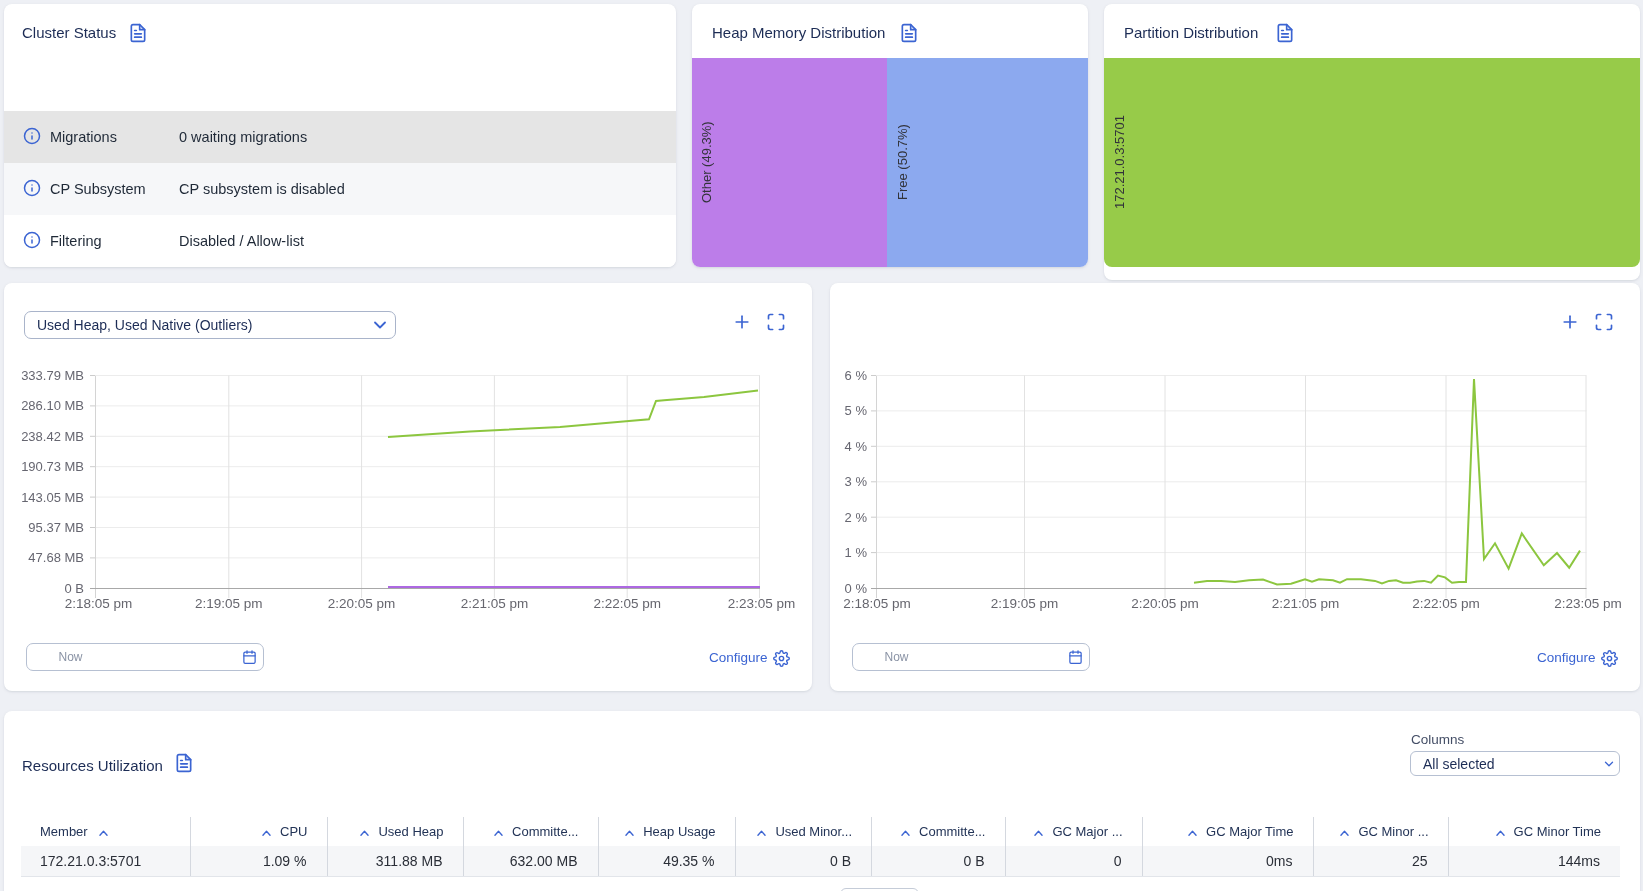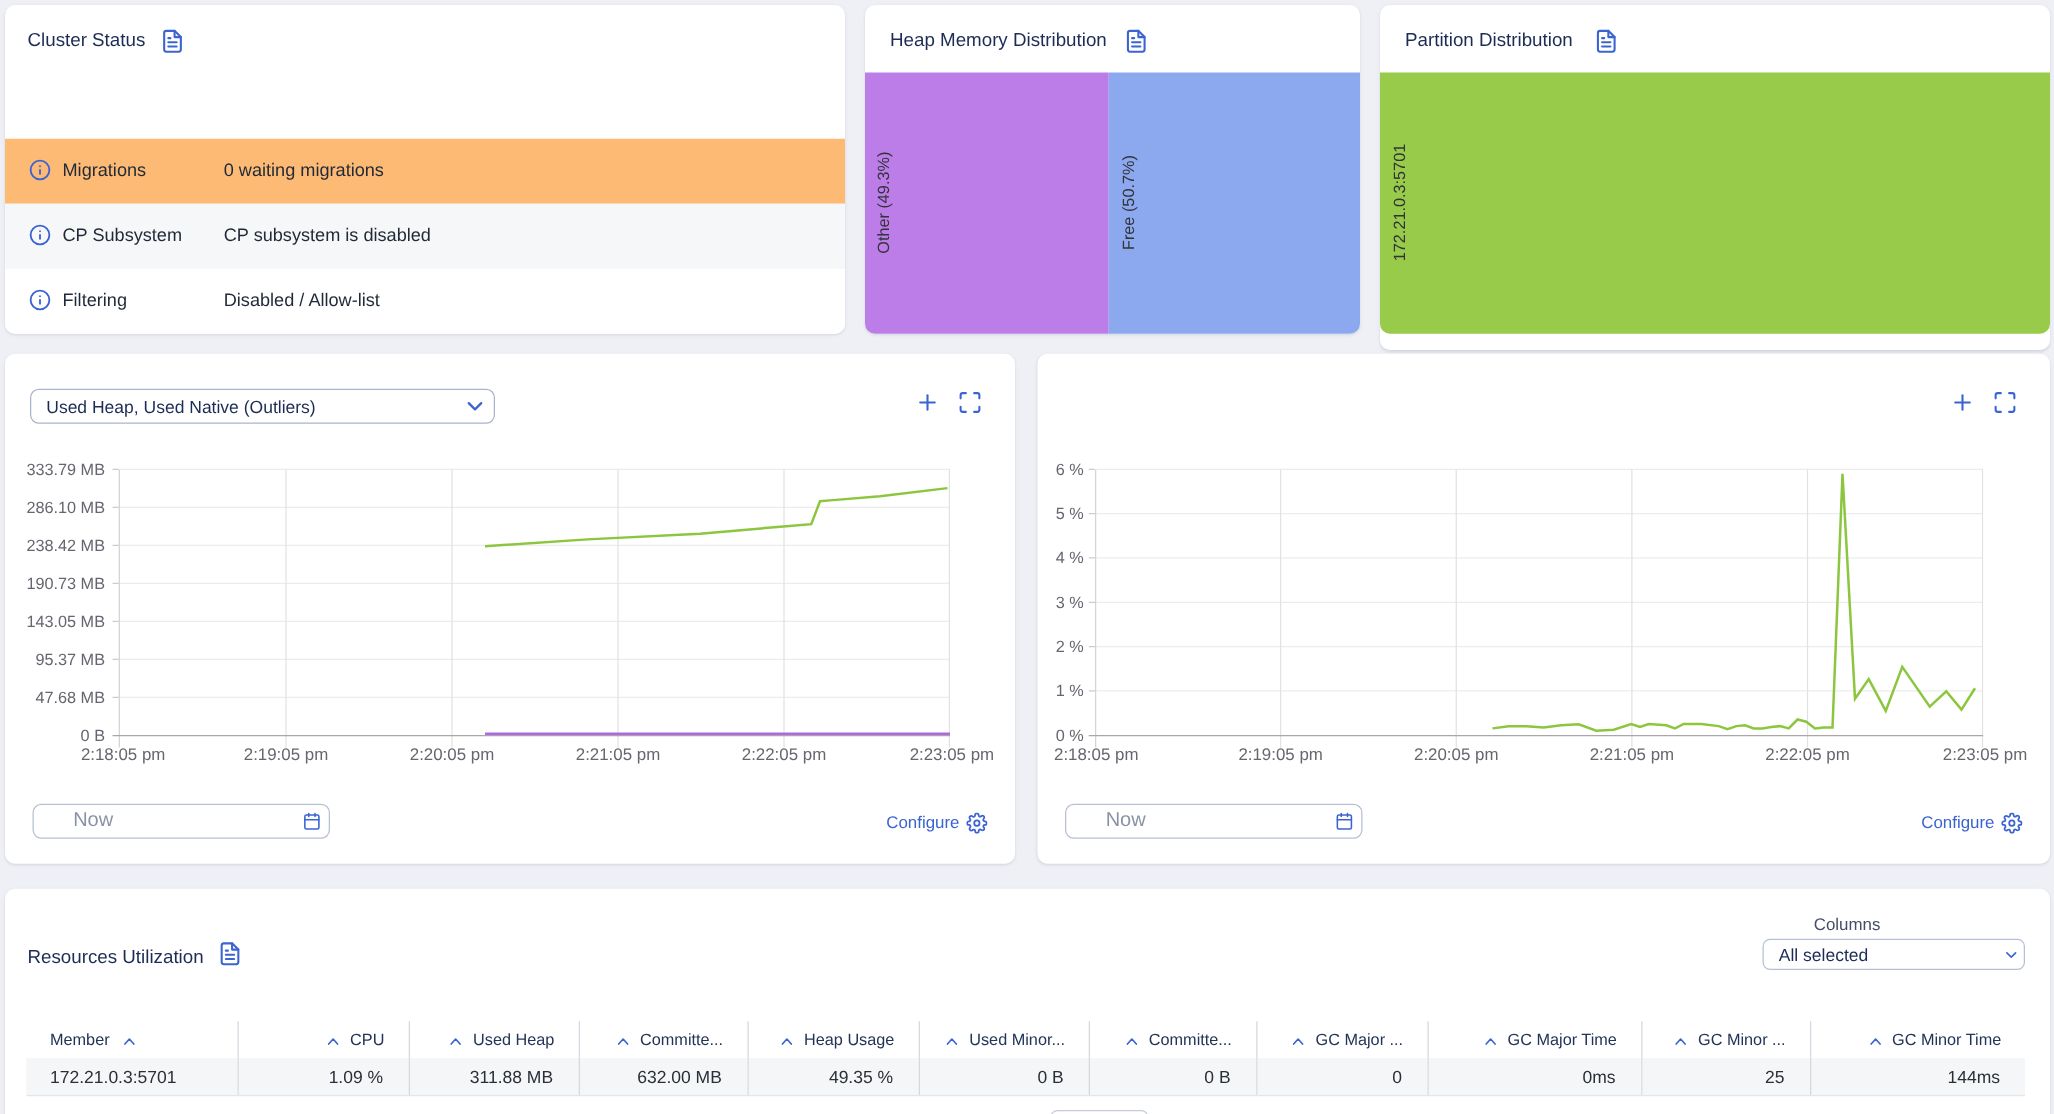--- a/index.html
+++ b/index.html
@@ -4,41 +4,41 @@
 <style>
 * { margin:0; padding:0; box-sizing:border-box; }
 html,body { width:1643px; height:891px; overflow:hidden; background:#eef0f5; font-family:"Liberation Sans",sans-serif; }
 .card { position:absolute; background:#fff; border-radius:8px; box-shadow:0 1px 2px rgba(20,30,60,.07), 0 1px 4px rgba(20,30,60,.05); }
 .ctitle { position:absolute; font-size:15px; color:#1c2c55; white-space:nowrap; }
 .icon { position:absolute; }
 .vtext { position:absolute; top:0; height:100%; writing-mode:vertical-rl; transform:rotate(180deg); text-align:center; font-size:13px; color:#32333a; white-space:nowrap; }
 .sel { position:absolute; background:#fff; border:1px solid #a9b4ca; border-radius:7px; }
 .sel .stxt { position:absolute; left:12px; top:50%; transform:translateY(-50%); font-size:14px; color:#1c2c55; white-space:nowrap; }
 .nowbox { position:absolute; background:#fff; border:1px solid #b6c0d2; border-radius:7px; }
-.nowbox .ntxt { position:absolute; left:11px; top:50%; transform:translateY(-50%); font-size:16px; color:#8a93a5;padding-left:21px; }
+.nowbox .ntxt { position:absolute; left:11px; top:50%; transform:translateY(-50%); font-size:12px; color:#8a93a5;padding-left:21px; }
 .conf { position:absolute; font-size:13.5px; color:#3b64d2; }
 .row { position:absolute; left:0; width:100%; height:52.3px; }
 .rowlabel { position:absolute; left:46px; top:50%; transform:translateY(-50%); font-size:14.5px; color:#1f2937; }
 .rowval { position:absolute; left:175px; top:50%; transform:translateY(-50%); font-size:14.5px; color:#1f2937; }
 table.rt { border-collapse:collapse; table-layout:fixed; }
 table.rt th, table.rt td { font-weight:normal; padding:0; white-space:nowrap; overflow:hidden; }
 </style>
 </head>
 <body>
 
 <div class="card" style="left:4px; top:4px; width:672px; height:263px;">
   <div class="ctitle" style="left:18px; top:19.5px;">Cluster Status</div>
   <svg class="icon" style="left:124px; top:19px;" width="20" height="20" viewBox="0 0 24 24" fill="none" stroke="#3b64d2" stroke-width="2" stroke-linecap="round" stroke-linejoin="round">
       <path d="M14 2H6a2 2 0 0 0-2 2v16a2 2 0 0 0 2 2h12a2 2 0 0 0 2-2V8z"></path>
       <polyline points="14 2 14 8 20 8"></polyline>
       <line x1="16" y1="13" x2="8" y2="13"></line>
       <line x1="16" y1="17" x2="8" y2="17"></line>
       <polyline points="10 9 9 9 8 9"></polyline>
     </svg>
-  <div class="row" style="top:106.7px; background:#fdba74;">
+  <div class="row" style="top:106.7px; background:#e5e5e5;">
     <svg class="icon" style="left:18.5px; top:calc(50% - 1px); transform:translateY(-50%);" width="18" height="18" viewBox="0 0 24 24" fill="none" stroke="#3b64d2" stroke-width="2" stroke-linecap="round" stroke-linejoin="round">
         <circle cx="12" cy="12" r="10"></circle>
         <line x1="12" y1="16" x2="12" y2="12"></line>
         <line x1="12" y1="8" x2="12.01" y2="8"></line>
       </svg>
     <div class="rowlabel">Migrations</div>
       <div class="rowval">0 waiting migrations</div>
   </div>
   <div class="row" style="top:211.3px; height:51.7px; background:#fff; border-radius:0 0 8px 8px;">
     <svg class="icon" style="left:18.5px; top:calc(50% - 1px); transform:translateY(-50%);" width="18" height="18" viewBox="0 0 24 24" fill="none" stroke="#3b64d2" stroke-width="2" stroke-linecap="round" stroke-linejoin="round">
@@ -248,21 +248,21 @@
 
 <div class="card" style="left:4px; top:711px; width:1636px; height:200px;">
   <div class="ctitle" style="left:18px; top:46px;">Resources Utilization</div>
   <svg class="icon" style="left:169.5px; top:42px;" width="20" height="20" viewBox="0 0 24 24" fill="none" stroke="#3b64d2" stroke-width="2" stroke-linecap="round" stroke-linejoin="round">
       <path d="M14 2H6a2 2 0 0 0-2 2v16a2 2 0 0 0 2 2h12a2 2 0 0 0 2-2V8z"></path>
       <polyline points="14 2 14 8 20 8"></polyline>
       <line x1="16" y1="13" x2="8" y2="13"></line>
       <line x1="16" y1="17" x2="8" y2="17"></line>
       <polyline points="10 9 9 9 8 9"></polyline>
     </svg>
-  <div style="position:absolute; left:1407px; top:21px; font-size:13.5px; color:#444e66;margin-left:40px;">Columns</div>
+  <div style="position:absolute; left:1407px; top:21px; font-size:13.5px; color:#444e66;">Columns</div>
   <div class="sel" style="left:1406px; top:40px; width:210px; height:25px; border-color:#b6c0d2; border-radius:6px;">
     <div class="stxt" style="left:12px; font-size:14px;">All selected</div>
     <svg class="icon" style="right:3px; top:50%; transform:translateY(-50%);" width="14" height="14" viewBox="0 0 24 24" fill="none" stroke="#3b64d2" stroke-width="2.2" stroke-linecap="round" stroke-linejoin="round">
         <polyline points="6 9 12 15 18 9"></polyline>
       </svg>
   </div>
 
   <table class="rt" style="position:absolute; left:16.5px; top:106px; width:1599.5px; font-size:14px;">
     <colgroup>
       <col style="width:169.5px">

